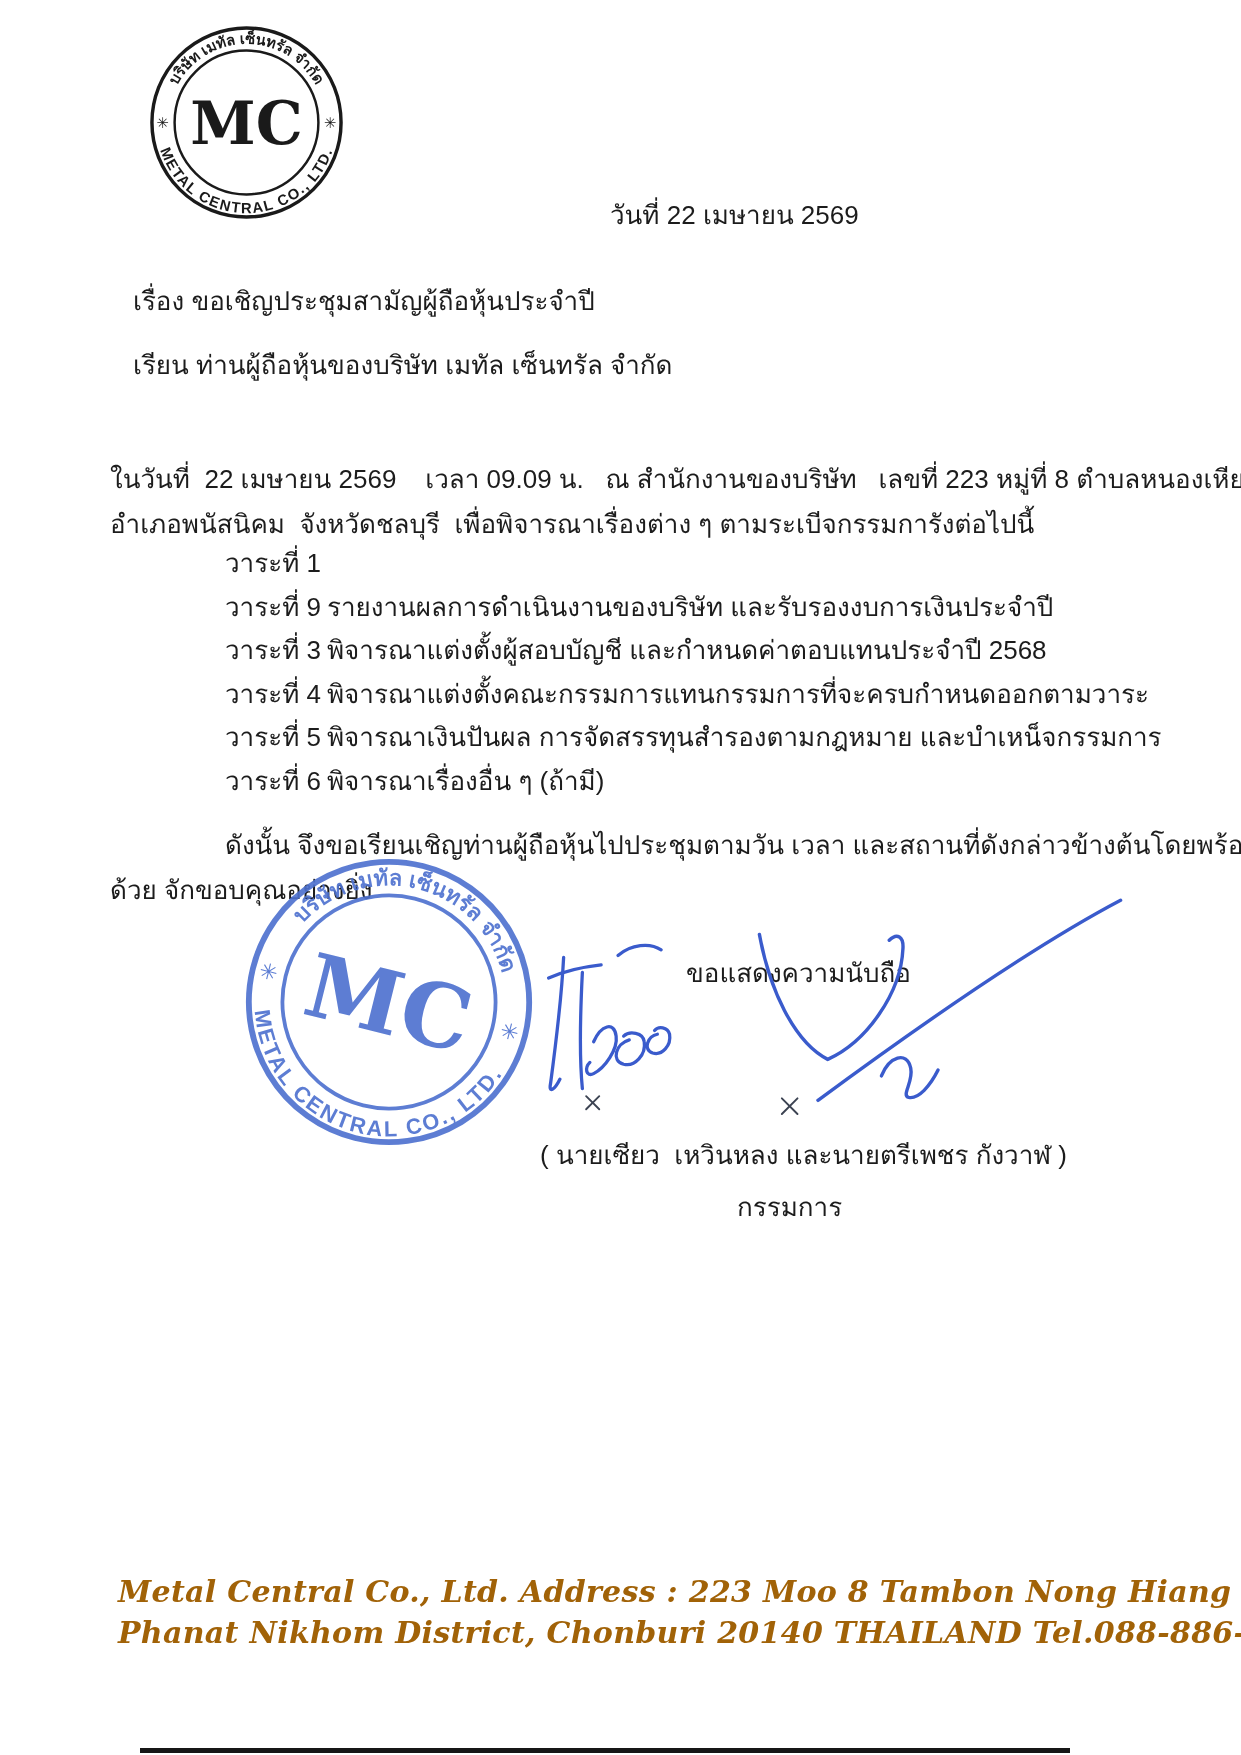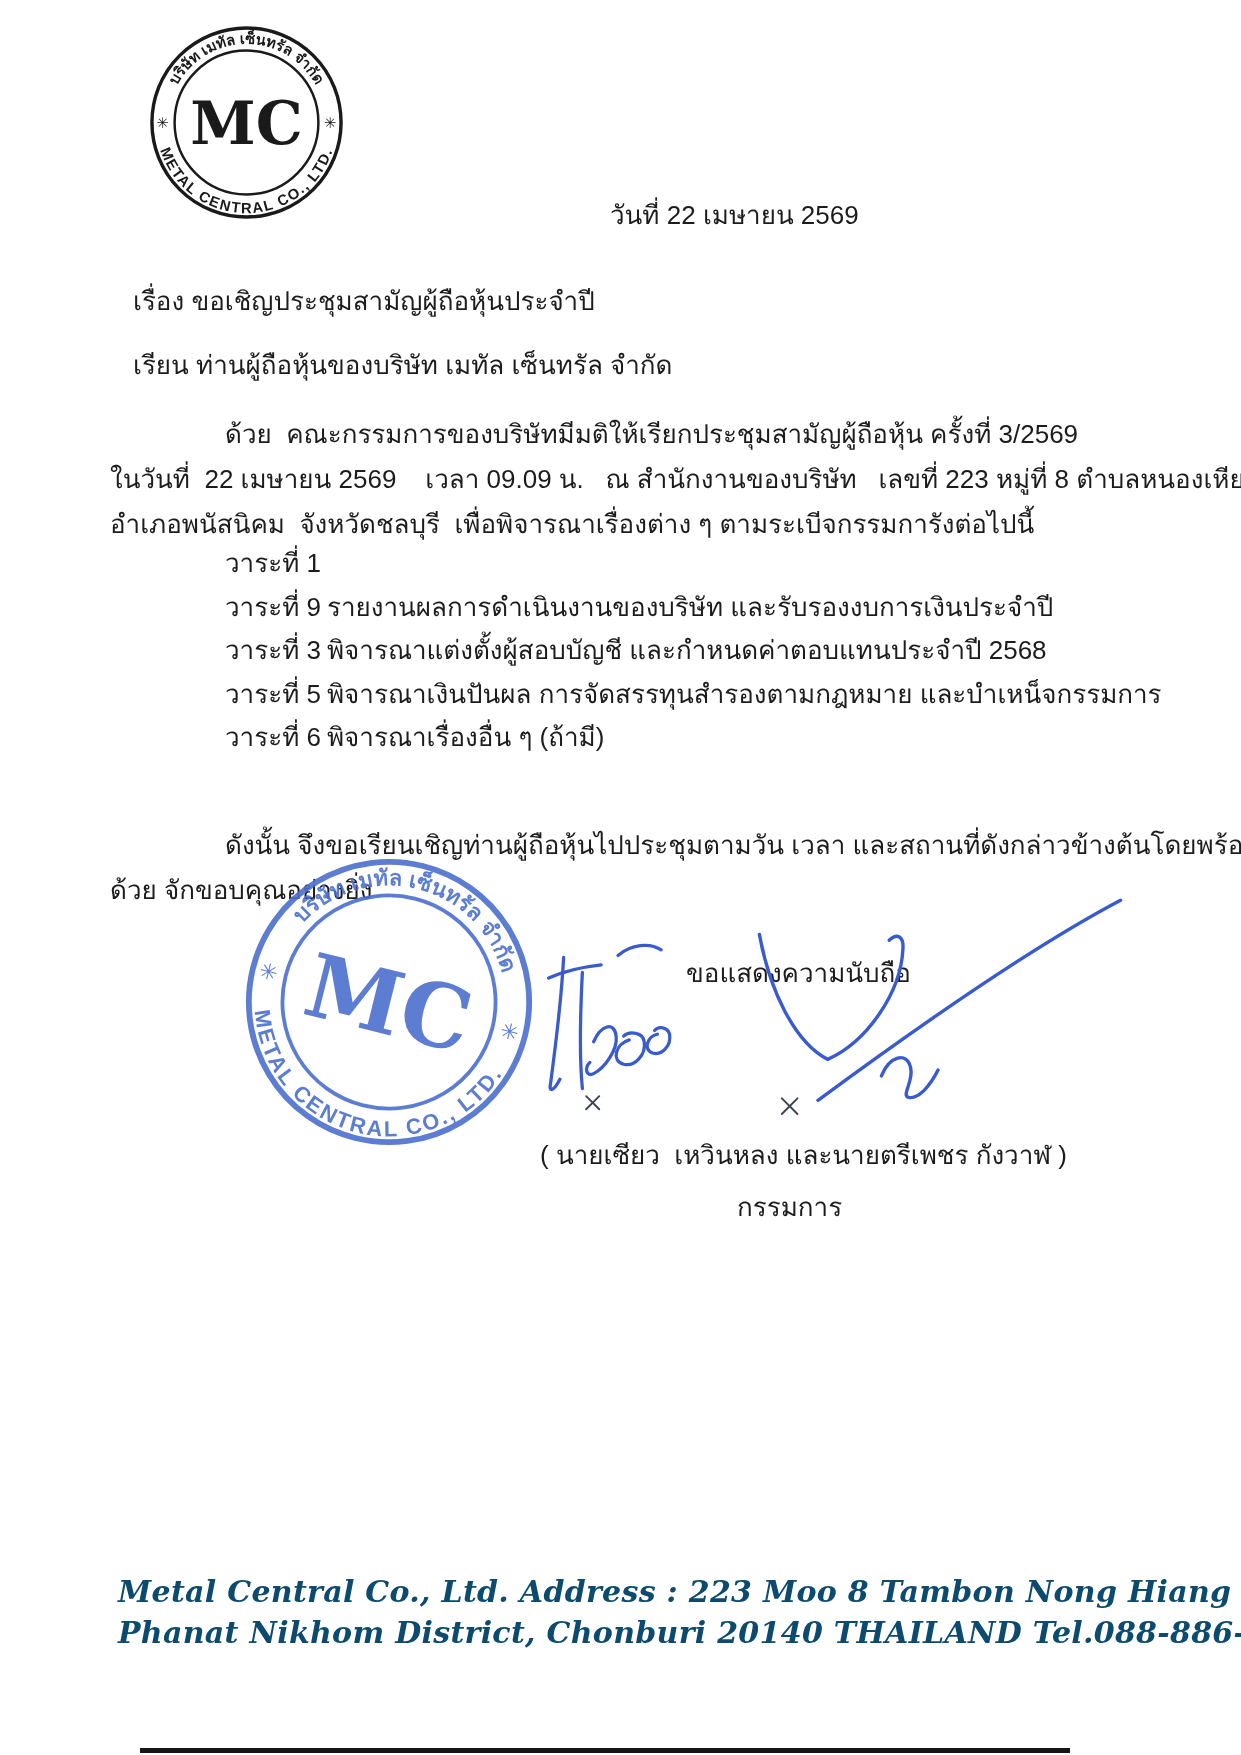--- a/index.html
+++ b/index.html
@@ -25,21 +25,21 @@
   .agenda-row .atext  { white-space:pre; }
   #agenda-block { position:absolute; left:225px; top:547px; font-size:26px; line-height:1.3; }
   .seal-wrap { position:absolute; }
   #footer-line1, #footer-line2 {
     position:absolute;
     font-family:"DejaVu Serif", serif;
     font-style:italic;
     font-weight:700;
     font-size:30px;
     letter-spacing:0.3px;
-    color:#0c4a6e;
+    color:#a16207;
     white-space:pre;
   }
   #bottom-rule {
     position:absolute;
     left:140px; top:1748px;
     width:930px; height:5px;
     background:#161616;
   }
   svg text { user-select:none; }
 </style>
@@ -67,35 +67,38 @@
       <text x="185" y="100" text-anchor="middle" dominant-baseline="central" font-size="15" fill="#1a1a1a">✳</text>
     </svg>
   </div>
 
   <div class="tline" style="left:610px; top:197px;">วันที่ 22 เมษายน 2569</div>
 
   <div class="tline" style="left:133px; top:283px;">เรื่อง ขอเชิญประชุมสามัญผู้ถือหุ้นประจำปี</div>
 
   <div class="tline" style="left:133px; top:347px;">เรียน ท่านผู้ถือหุ้นของบริษัท เมทัล เซ็นทรัล จำกัด</div>
 
-  <div class="tline" style="left:225px; top:416px;">ด้วย  คณะกรรมการของบริษัทมีมติให้เรียกประชุมสามัญผู้ถือหุ้น ครั้งที่ 3/2569</div>
   <div class="tline" style="left:110px; top:461px;">ในวันที่  22 เมษายน 2569    เวลา 09.09 น.   ณ สำนักงานของบริษัท   เลขที่ 223 หมู่ที่ 8 ตำบลหนองเหียง</div>
   <div class="tline" style="left:110px; top:506px;">อำเภอพนัสนิคม  จังหวัดชลบุรี  เพื่อพิจารณาเรื่องต่าง ๆ ตามระเบีจกรรมการังต่อไปนี้</div>
 
   <div id="agenda-block">
     <div class="agenda-row">
       <span class="alabel">วาระที่ 1</span>
     </div>
     <div class="agenda-row">
       <span class="alabel">วาระที่ 9</span>
       <span class="atext">รายงานผลการดำเนินงานของบริษัท และรับรองงบการเงินประจำปี</span>
     </div>
     <div class="agenda-row">
       <span class="alabel">วาระที่ 3</span>
       <span class="atext">พิจารณาแต่งตั้งผู้สอบบัญชี และกำหนดค่าตอบแทนประจำปี 2568</span>
+    </div>
+    <div class="agenda-row">
+      <span class="alabel">วาระที่ 4</span>
+      <span class="atext">พิจารณาแต่งตั้งคณะกรรมการแทนกรรมการที่จะครบกำหนดออกตามวาระ</span>
     </div>
     <div class="agenda-row">
       <span class="alabel">วาระที่ 5</span>
       <span class="atext">พิจารณาเงินปันผล การจัดสรรทุนสำรองตามกฎหมาย และบำเหน็จกรรมการ</span>
     </div>
     <div class="agenda-row">
       <span class="alabel">วาระที่ 6</span>
       <span class="atext">พิจารณาเรื่องอื่น ๆ (ถ้ามี)</span>
     </div>
   </div>

